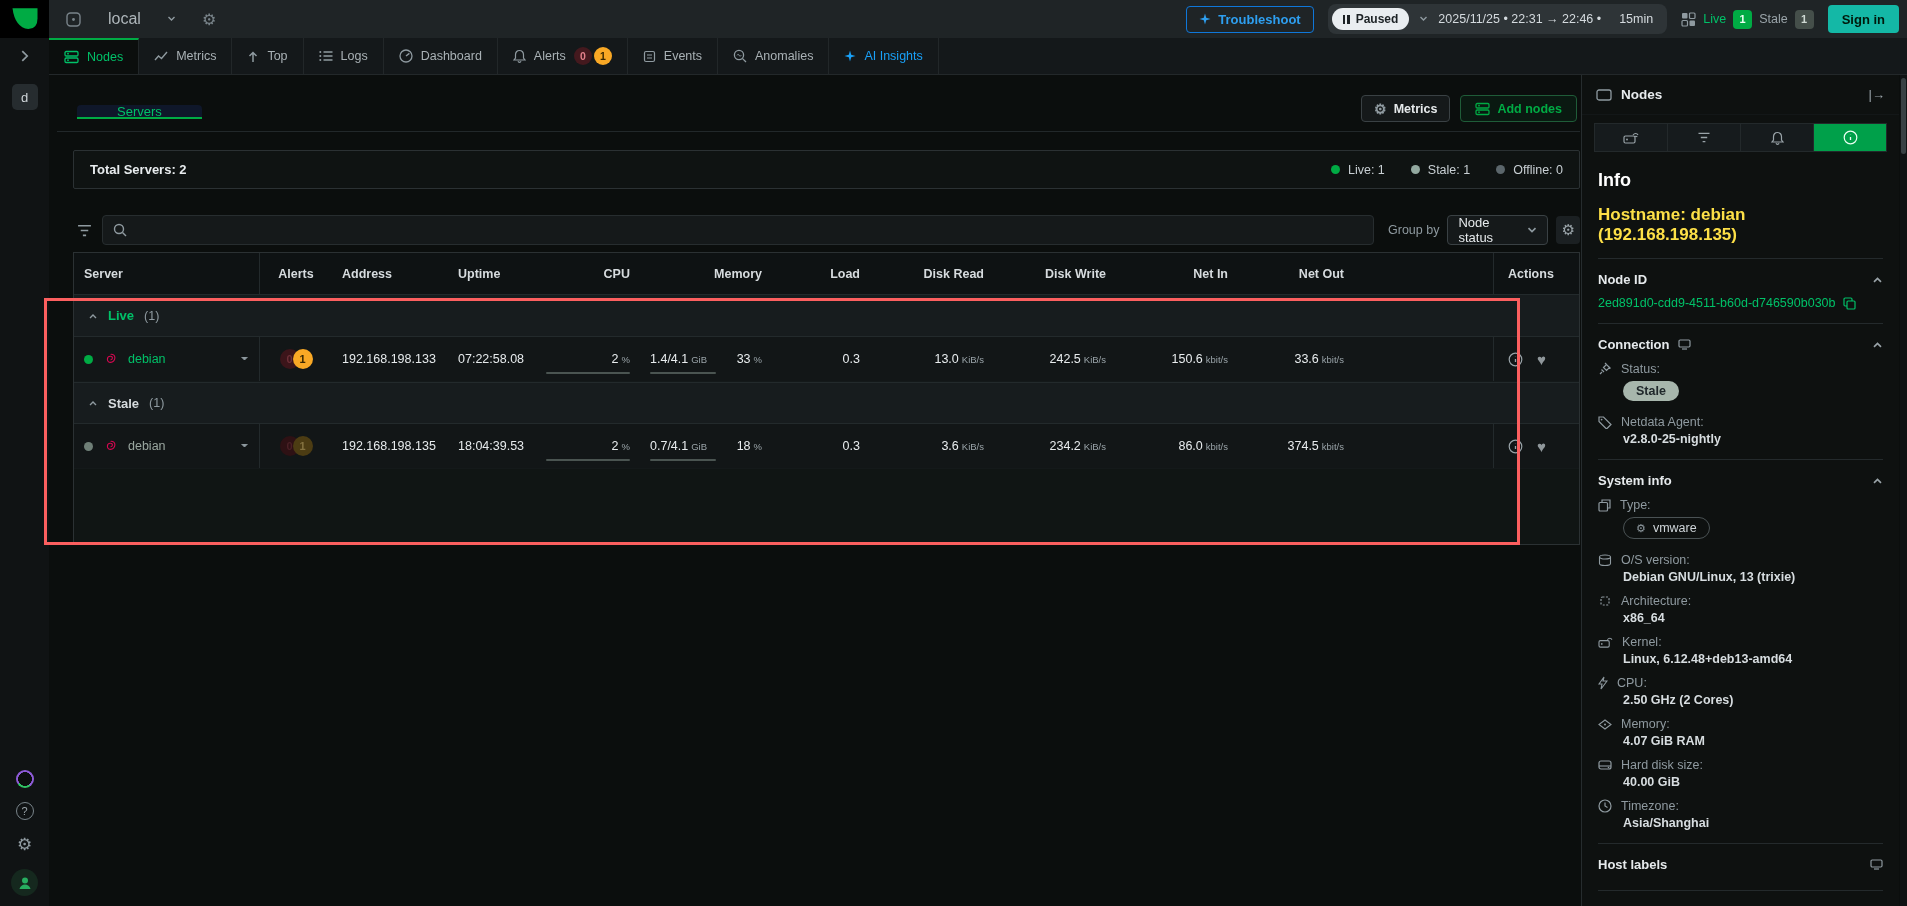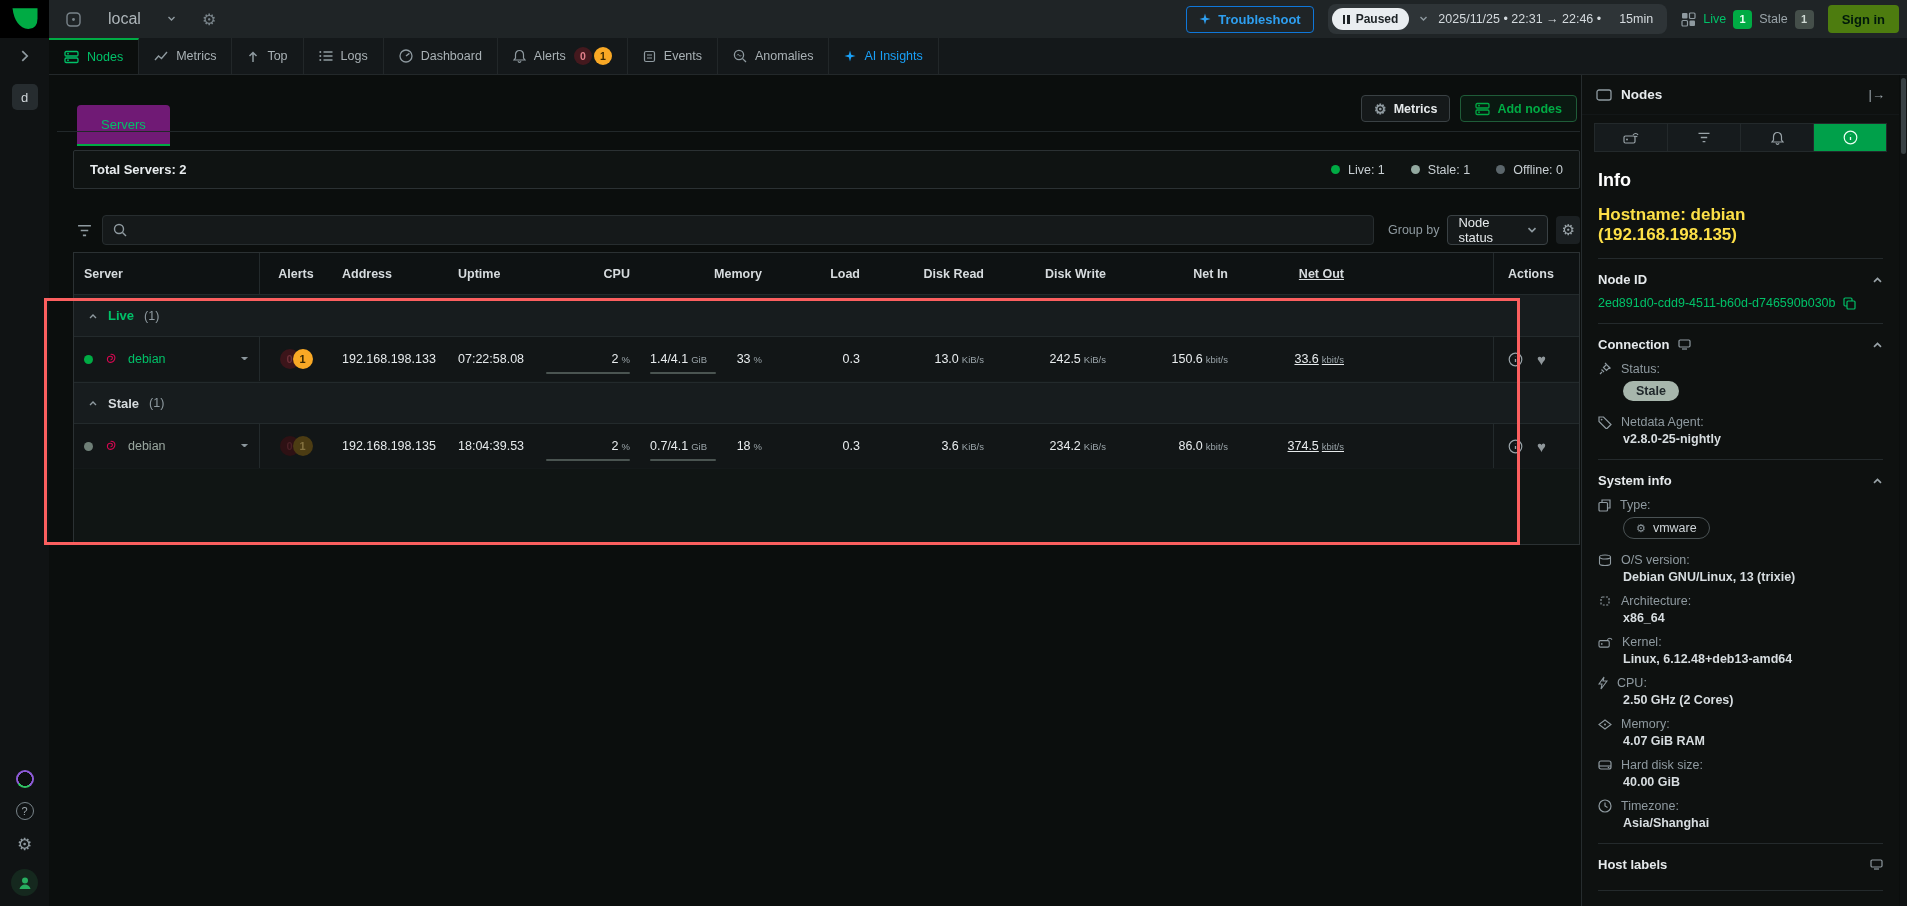--- a/index.html
+++ b/index.html
@@ -25,21 +25,21 @@
   .pause-bars { display:inline-flex; gap:2px; }
   .pause-bars i { width:2.5px; height:9px; background:#1c2225; display:block; }
   .date-text { color:#d4dade; font-size:12.5px; white-space:nowrap; }
   .duration { color:#d4dade; font-size:12.5px; margin-left:8px; }
   .node-counts { display:flex; align-items:center; gap:7px; }
   .live-label { color:#00c168; font-size:12.5px; }
   .stale-label { color:#9aa4a9; font-size:12.5px; }
   .count-badge { min-width:19px; height:19px; border-radius:4px; display:flex; align-items:center; justify-content:center; font-size:11px; font-weight:bold; padding:0 4px; }
   .count-badge.live { background:#00ab44; color:#eafff2; }
   .count-badge.stale { background:#454f4a; color:#cfd9d3; }
-  .btn-signin { background:#4d7c0f; color:#00190b; border:none; border-radius:4px; height:28px; padding:0 14px; font-weight:bold; font-size:13px; cursor:pointer;text-align:right; }
+  .btn-signin { background:#14b8a6; color:#00190b; border:none; border-radius:4px; height:28px; padding:0 14px; font-weight:bold; font-size:13px; cursor:pointer;text-align:right; }
 
   
   .navbar { position:absolute; left:49px; top:38px; width:1858px; height:37px; background:#14181a; display:flex; border-bottom:1px solid #23282a; z-index:4; }
   .tab { display:flex; align-items:center; gap:8px; padding:0 15px; font-size:12.5px; color:#a9b1b5; border-right:1px solid #222729; cursor:pointer; position:relative; }
   .tab.active { background:#0b0e0d; color:#00c168; border-top:2px solid #00ab44; }
   .tab.active .icn { color:#00c168; }
   .tab.ai { color:#19a0f7; }
   .tab.ai .icn { color:#19a0f7; }
   .badge { width:18px; height:18px; border-radius:50%; display:inline-flex; align-items:center; justify-content:center; font-size:10.5px; font-weight:bold; }
   .badge.crit { background:#44191e; color:#e2808a; position:relative; z-index:1; }
@@ -50,21 +50,21 @@
   .rail-chev { margin-top:12px; color:#8f9aa0; cursor:pointer; }
   .ws-badge { margin-top:22px; width:26px; height:26px; border-radius:5px; background:#262c2f; color:#cfd5d9; display:flex; align-items:center; justify-content:center; font-size:13px; cursor:pointer; }
   .rail-bottom { margin-top:auto; display:flex; flex-direction:column; align-items:center; gap:14px; padding-bottom:10px; }
   .spaces-ring { width:18px; height:18px; border-radius:50%; background: radial-gradient(circle, #0b0e0d 54%, transparent 55%), conic-gradient(#8e5bd8 0 40%, #31c465 40% 65%, #8e5bd8 65% 100%); cursor:pointer; }
   .help-circ { width:18px; height:18px; border-radius:50%; border:1.5px solid #79848a; color:#9aa4a9; font-size:11px; display:flex; align-items:center; justify-content:center; cursor:pointer; }
   .rail-gear { color:#8f9aa0; font-size:17px; cursor:pointer; }
   .avatar-circ { width:27px; height:27px; border-radius:50%; background:#15281e; display:flex; align-items:center; justify-content:center; cursor:pointer; }
 
   
   .main { position:absolute; left:49px; top:75px; width:1532px; height:831px; background:#0b0e0d; }
-  .servers-tab { position:absolute; left:28px; top:30px; height:41px; padding:0 24px; background:#701a75; color:#00c168; font-size:13px; display:flex; align-items:center; border-bottom:2px solid #00ab44; border-radius:4px 4px 0 0; cursor:pointer; }
+  .servers-tab { position:absolute; left:28px; top:30px; height:14px; padding:0 40px; background:#0f172a; color:#00c168; font-size:13px; display:flex; align-items:center; border-bottom:2px solid #00ab44; border-radius:4px 4px 0 0; cursor:pointer; }
   .servers-underline { position:absolute; left:8px; top:56px; width:1523px; border-bottom:1px solid #22282a; }
   .top-actions { position:absolute; right:4px; top:20px; display:flex; gap:10px; }
   .btn-metrics { display:flex; align-items:center; gap:7px; background:#15191a; border:1px solid #3a4144; color:#e6eaec; height:27px; padding:0 12px; border-radius:4px; font-size:12.5px; font-weight:bold; cursor:pointer; }
   .btn-addnodes { display:flex; align-items:center; gap:7px; background:rgba(0,171,68,0.07); border:1px solid #1f5c38; color:#00ab44; height:27px; padding:0 14px; border-radius:4px; font-size:12.5px; font-weight:bold; cursor:pointer; }
 
   .totals-bar { position:absolute; left:24px; top:75px; width:1507px; height:39px; background:#0f1312; border:1px solid #2b3133; border-radius:2px; display:flex; align-items:center; padding:0 16px; }
   .totals-label { font-weight:bold; font-size:13px; color:#e8ecee; }
   .legend { margin-left:auto; display:flex; align-items:center; gap:26px; }
   .legend-item { display:flex; align-items:center; gap:8px; font-size:12.5px; color:#c8cfd3; }
   .ldot { width:9px; height:9px; border-radius:50%; }
@@ -86,21 +86,21 @@
   .c-server{width:186px; border-right:1px solid #232a2c;}
   .c-alerts{width:72px; justify-content:center;}
   .c-address{width:116px;}
   .c-uptime{width:86px;}
   .c-cpu{width:106px; justify-content:flex-end;}
   .c-mem{width:132px; justify-content:space-between;}
   .c-load{width:98px; justify-content:flex-end;}
   .c-dr{width:124px; justify-content:flex-end;}
   .c-dw{width:122px; justify-content:flex-end;}
   .c-ni{width:122px; justify-content:flex-end;}
-  .c-no{width:116px; justify-content:flex-end;text-decoration:underline;}
+  .c-no{width:116px; justify-content:flex-end;}
   .c-spacer{flex:1;}
   .c-actions{width:86px; border-left:1px solid #232a2c; gap:14px; justify-content:flex-start; padding-left:14px;}
   .tgroup { display:flex; align-items:center; height:42px; background:#171c1e; border-bottom:1px solid #232a2c; padding:0 14px; gap:10px; cursor:pointer; }
   .glabel { font-weight:bold; font-size:13px; }
   .glabel.live { color:#00c168; }
   .glabel.stale { color:#d6dbde; }
   .gcount { color:#8f9aa0; font-size:12.5px; }
   .trow { display:flex; height:45px; background:#121617; border-bottom:1px solid #20262833; align-items:stretch; }
   .trow + .tgroup { border-top:1px solid #232a2c; }
   .tfill { flex:1; background:#101514; }

